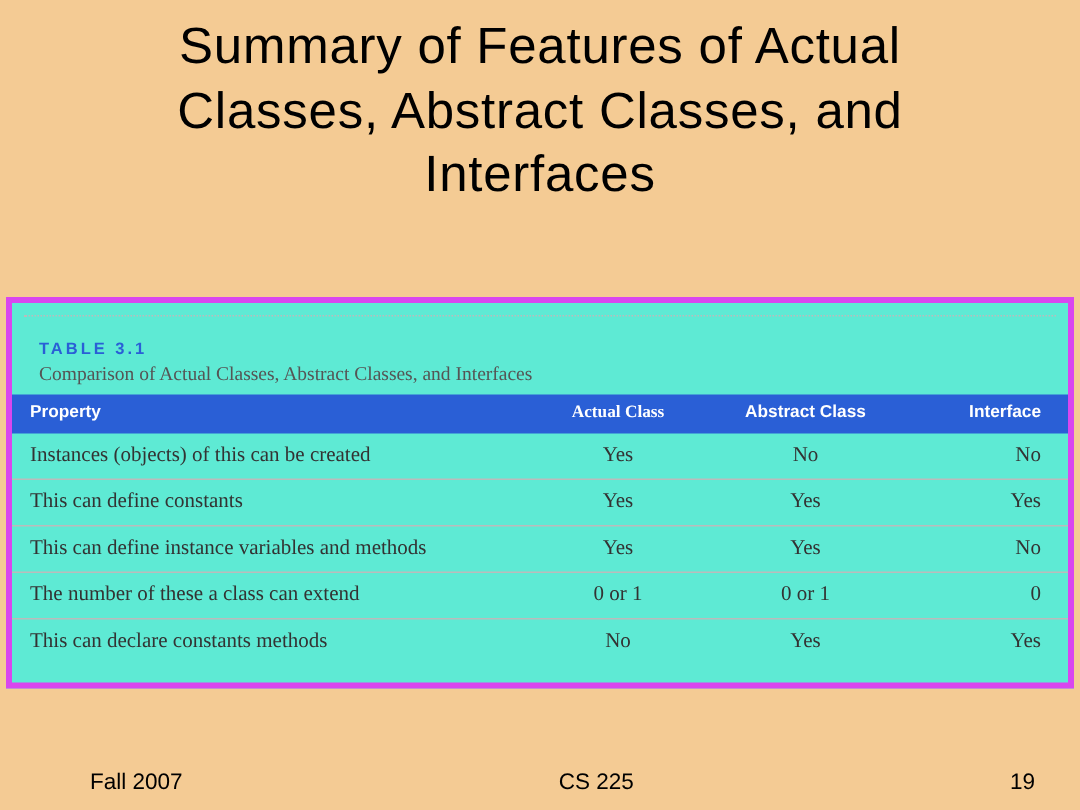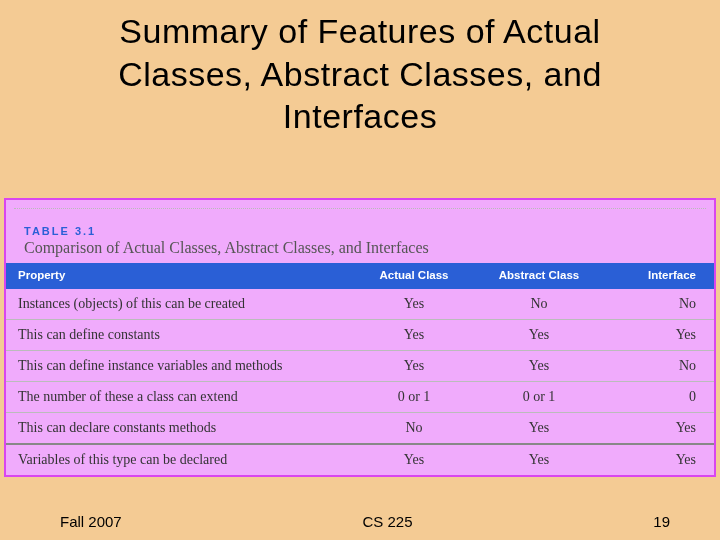--- a/index.html
+++ b/index.html
@@ -16,77 +16,77 @@
     padding: 10px 60px 0 60px;
     color: #000;
     font-weight: 400;
     letter-spacing: 0.5px;
   }
   .table-wrap {
     position: absolute;
     left: 4px;
     right: 4px;
     top: 198px;
-    background: #f0abfc;
-    border: 2px solid #d946ef;
-    padding: 4px 0 0 0;
+    background: #5eead4;
+    border: 4px solid #d946ef;
+    padding: 4px 0 12px 0;
   }
   .tbl-label {
     color: #2a5fd6;
     font-size: 11px;
     letter-spacing: 2px;
     font-weight: bold;
     padding: 16px 10px 2px 10px;
     font-family: Arial, sans-serif;
     border-top: 1px dotted #bbb;
     margin: 4px 8px 0 8px;
   }
   .tbl-caption {
     font-family: Georgia, 'Times New Roman', serif;
-    font-size: 16px;
+    font-size: 13px;
     color: #555;
     padding: 0 18px 6px 18px;
   }
   table {
     width: 100%;
     border-collapse: collapse;
     font-family: Georgia, 'Times New Roman', serif;
   }
   thead th {
     background: #2a5fd6;
     color: #fff;
     font-family: Arial, sans-serif;
     font-size: 11.5px;
     font-weight: bold;
     text-align: left;
     padding: 6px 10px;
     border-bottom: 2px solid #2a5fd6;
   }
-  thead th.col-ac { text-align: center; width: 120px; }
+  thead th.col-ac { text-align: center; width: 120px; font-family: Liberation Serif, serif; }
   thead th.col-abc { text-align: center; width: 130px; }
   thead th.col-if { text-align: right; width: 110px; padding-right: 18px; }
   thead th.col-prop { width: auto; padding-left: 12px; }
   tbody td {
     font-size: 14px;
     color: #333;
     padding: 7px 10px 7px 10px;
     border-top: 1px solid #bbb;
     vertical-align: middle;
   }
   tbody tr:first-child td { border-top: none; }
   tbody td.prop { padding-left: 12px; }
   tbody td.c { text-align: center; }
   tbody td.r { text-align: right; padding-right: 18px; }
   tbody tr.lastsep td { border-top: 2px solid #888; }
   .footer {
     position: absolute;
     left: 0; right: 0; bottom: 10px;
     display: flex;
     justify-content: space-between;
-    padding: 0 50px 0 60px;
+    padding: 0 30px 0 60px;
     font-size: 15px;
     color: #000;
   }
 </style>
 </head>
 <body>
 
 <div class="title">Summary of Features of Actual Classes, Abstract Classes, and Interfaces</div>
 
 <div class="table-wrap">
@@ -125,26 +125,20 @@
         <td class="c">0 or 1</td>
         <td class="c">0 or 1</td>
         <td class="r">0</td>
       </tr>
       <tr>
         <td class="prop">This can declare constants methods</td>
         <td class="c">No</td>
         <td class="c">Yes</td>
         <td class="r">Yes</td>
       </tr>
-      <tr class="lastsep">
-        <td class="prop">Variables of this type can be declared</td>
-        <td class="c">Yes</td>
-        <td class="c">Yes</td>
-        <td class="r">Yes</td>
-      </tr>
     </tbody>
   </table>
 </div>
 
 <div class="footer">
   <span>Fall 2007</span>
   <span>CS 225</span>
   <span>19</span>
 </div>
 

